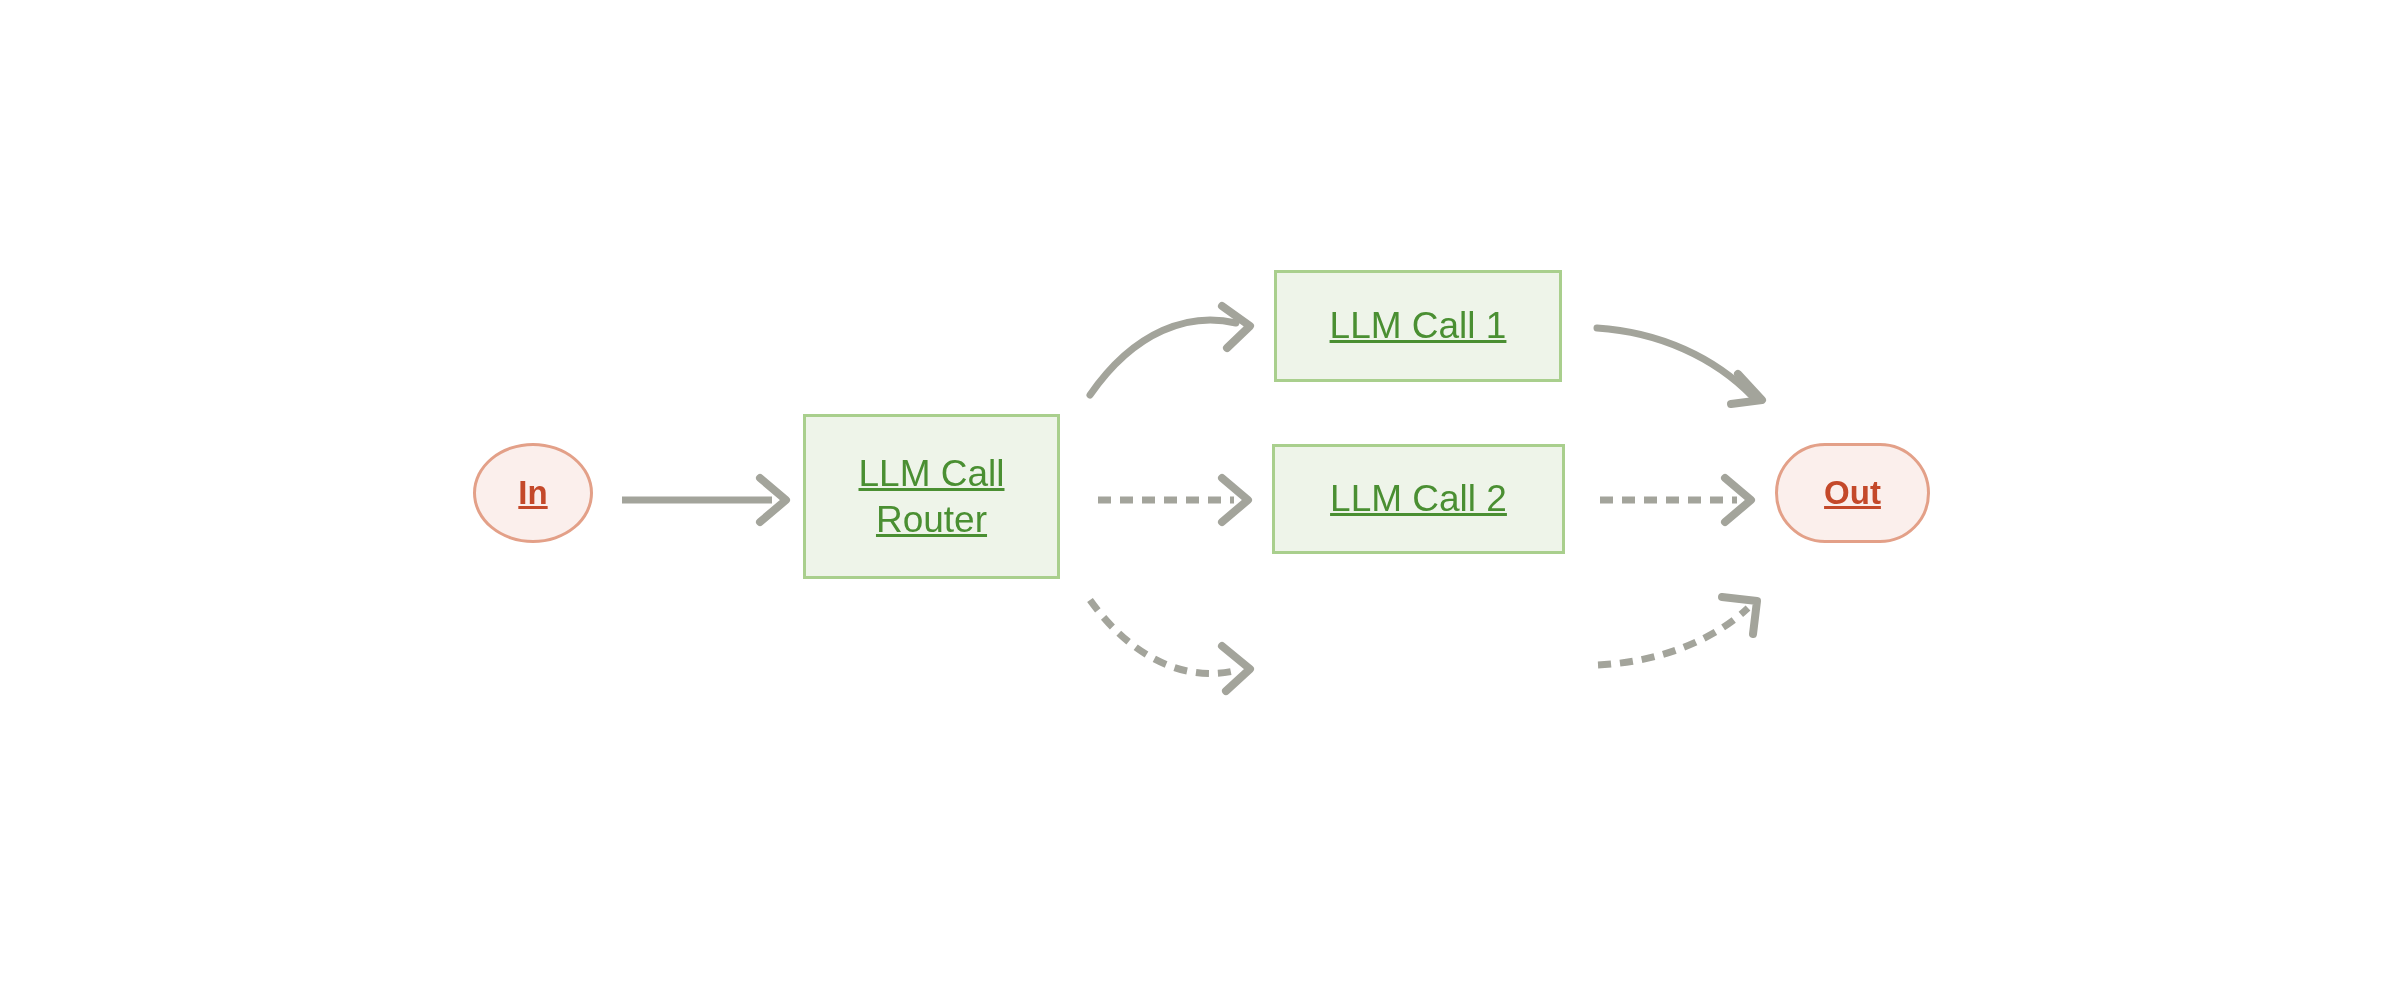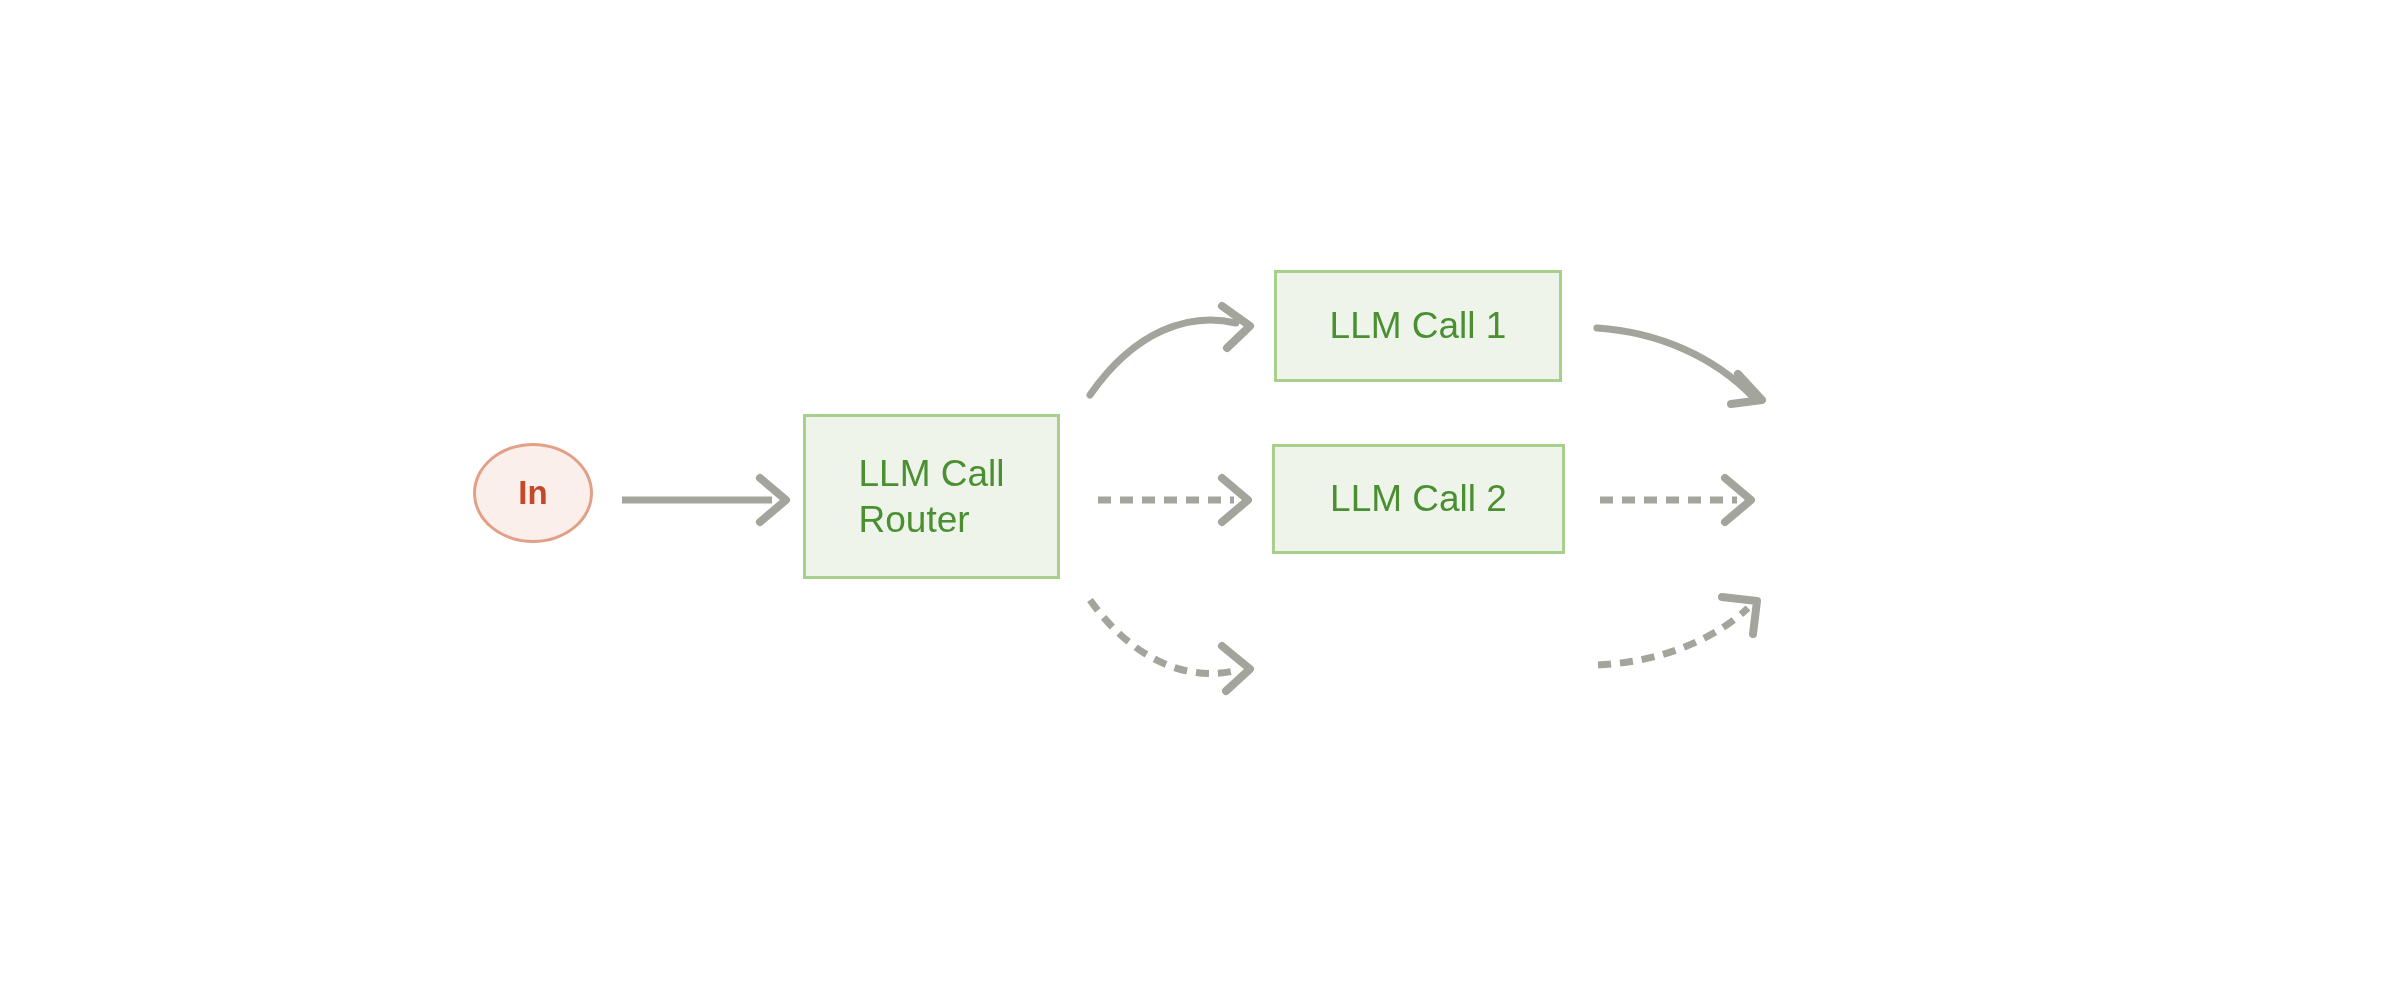--- a/index.html
+++ b/index.html
@@ -23,23 +23,25 @@
     top: 0;
     width: 2401px;
     height: 1000px;
     pointer-events: none;
   }
   .node {
     position: absolute;
     display: flex;
     align-items: center;
     justify-content: center;
+    text-align: center;
     box-sizing: border-box;
     line-height: 1.22;
     white-space: pre-line;
+    text-decoration: underline;
   }
   .node-green {
     background: #eef4e9;
     border: 3px solid #a9cf8d;
     color: #4a8f32;
     font-size: 37px;
     font-weight: 400;
   }
   .node-pink {
     background: #fbefec;
@@ -121,14 +123,15 @@
   <div class="node node-pink n-in">In</div>
 
   <div class="node node-green n-router">LLM Call
 Router</div>
 
   <div class="node node-green n-call1">LLM Call 1</div>
 
   <div class="node node-green n-call2">LLM Call 2</div>
 
 
+  <div class="node node-pink n-out">Out</div>
 
 </div>
 
 </body></html>

